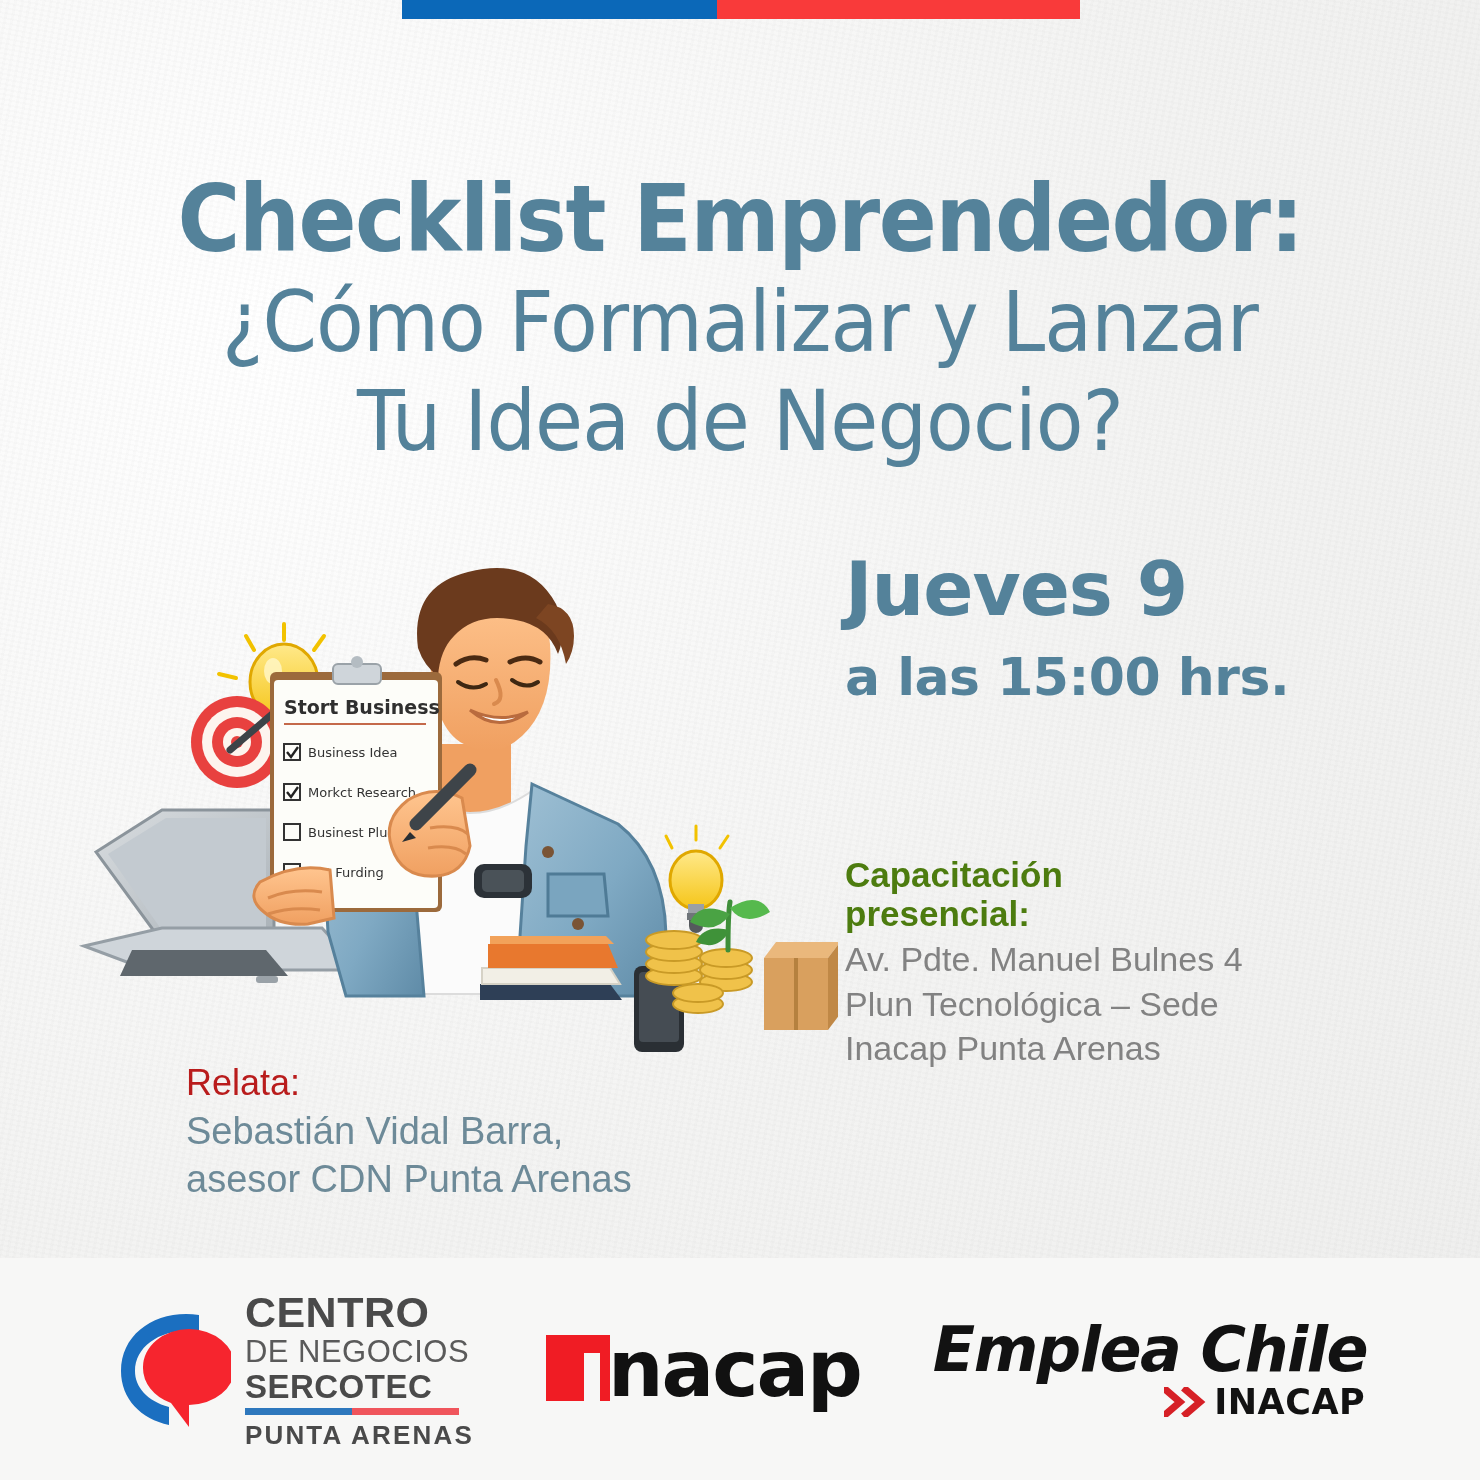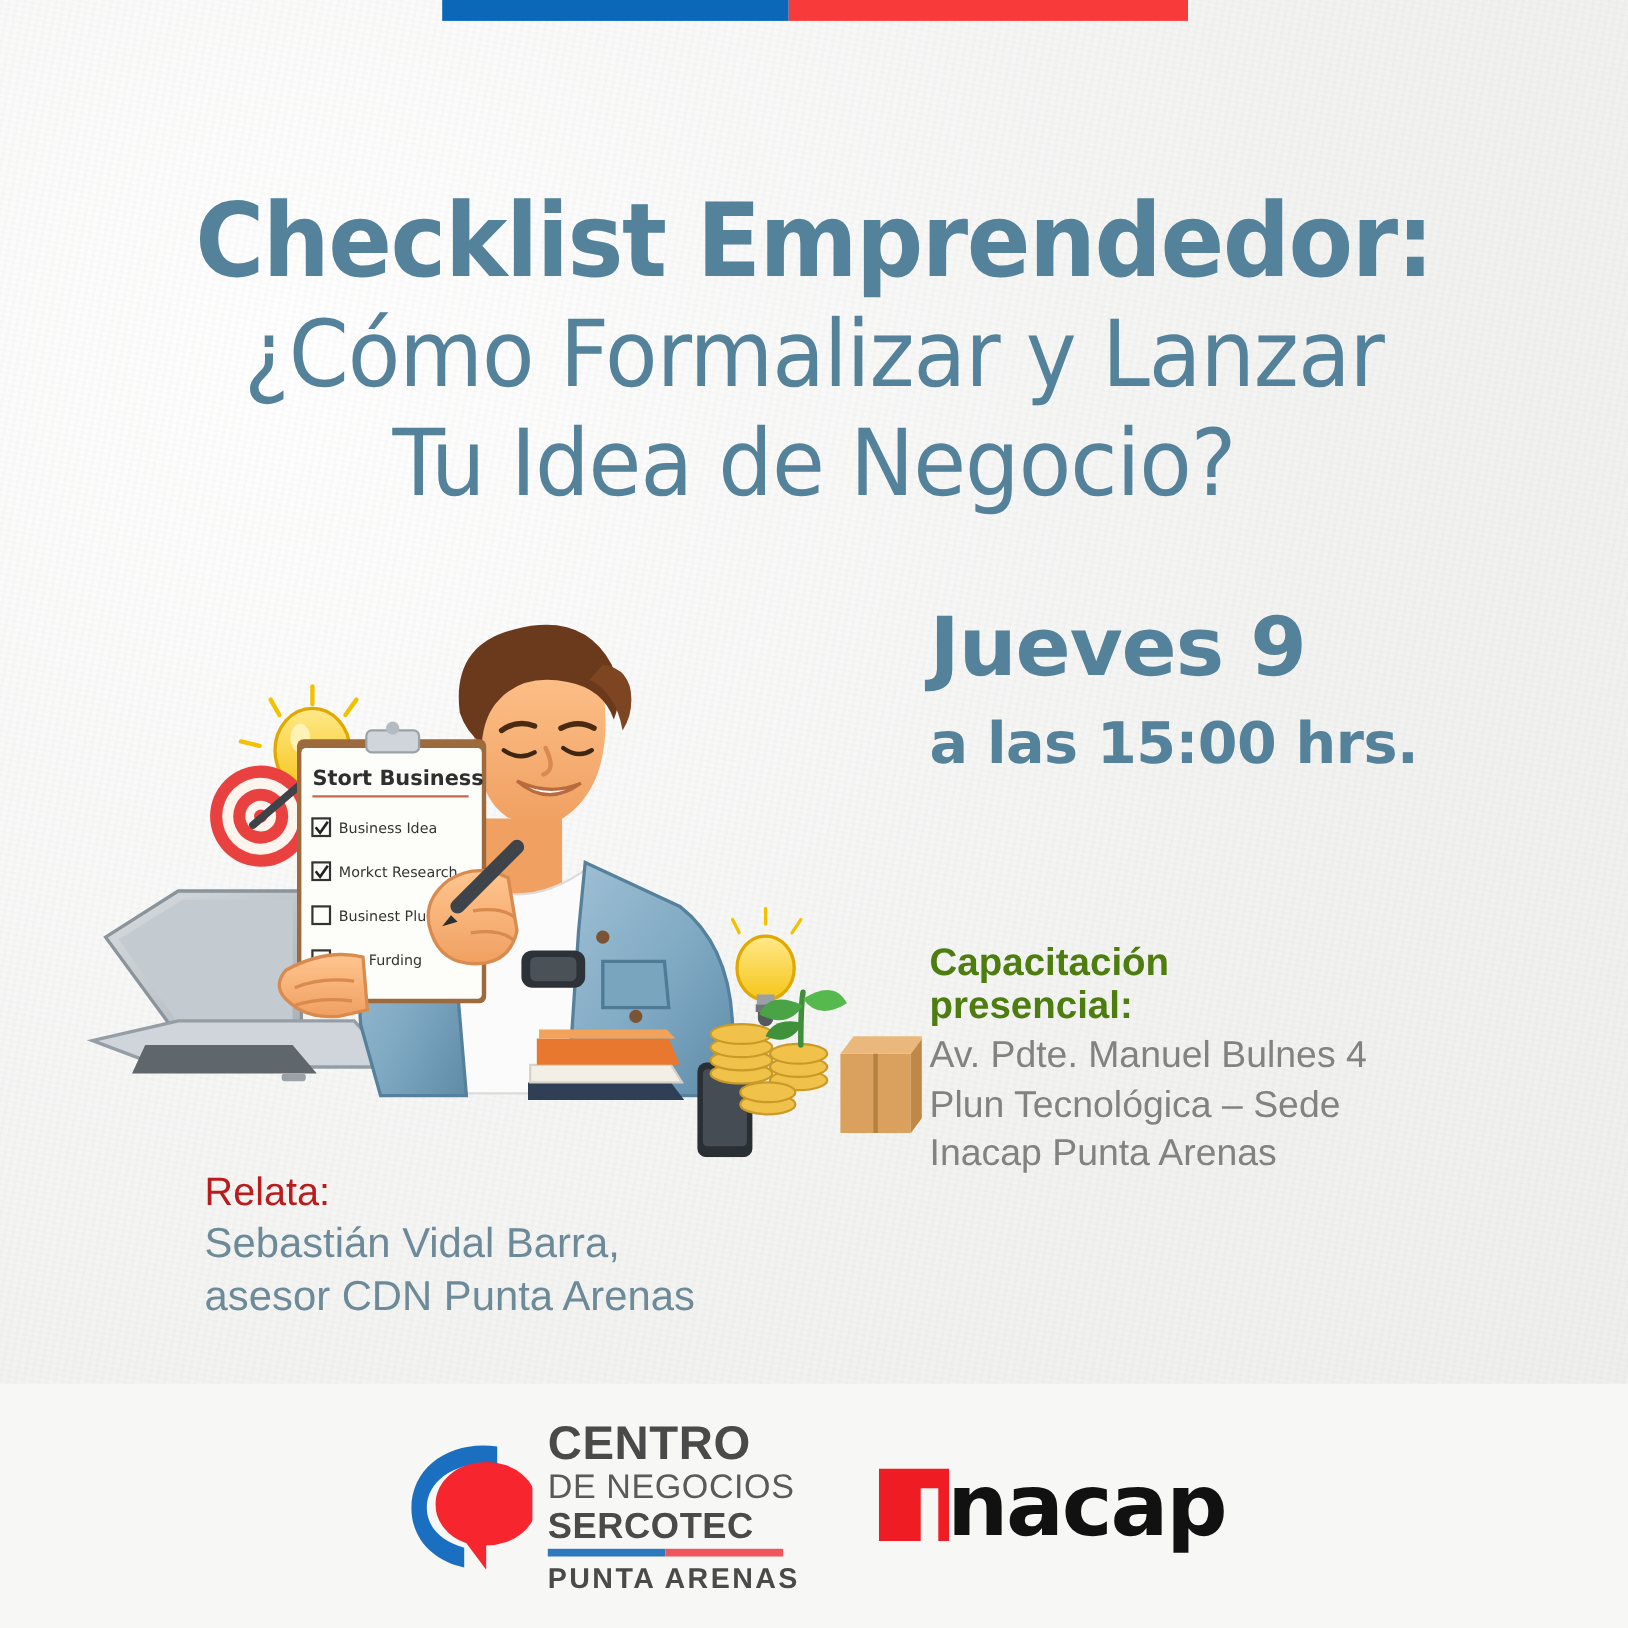--- a/index.html
+++ b/index.html
@@ -445,17 +445,29 @@
       <div id="logo-inacap">
         <div id="inacap-mark">
           <svg viewBox="0 0 64 66" xmlns="http://www.w3.org/2000/svg">
             <rect x="0" y="0" width="64" height="66" fill="#f01c24"></rect>
             <rect x="38" y="18" width="16" height="48" fill="#f7f7f6"></rect>
           </svg>
         </div>
         <div id="inacap-word">nacap</div>
       </div>
 
+      <div id="logo-emplea">
+        <div id="emplea-main">Emplea Chile</div>
+        <div id="emplea-sub">
+          <div id="emplea-chevrons">
+            <svg viewBox="0 0 42 30" xmlns="http://www.w3.org/2000/svg">
+              <path d="M2 3 L16 15 L2 27" fill="none" stroke="#d62026" stroke-width="7" stroke-linecap="square"></path>
+              <path d="M22 3 L36 15 L22 27" fill="none" stroke="#d62026" stroke-width="7" stroke-linecap="square"></path>
+            </svg>
+          </div>
+          <div id="emplea-inacap">INACAP</div>
+        </div>
+      </div>
 
     </div>
   </div>
 
 </div>
 
 </body></html>

